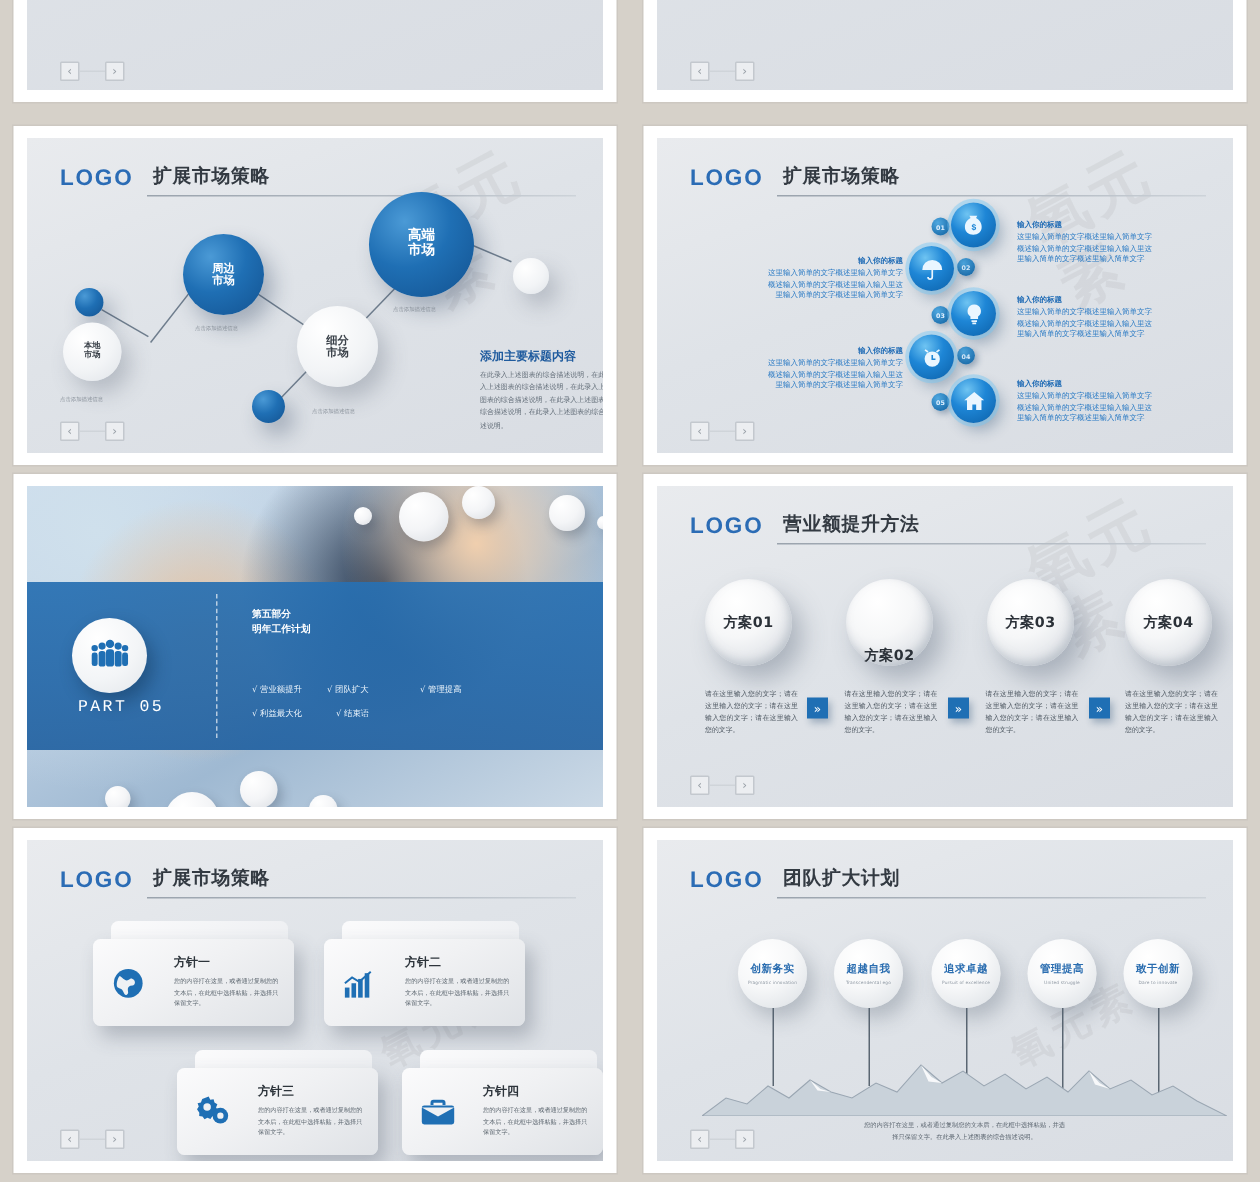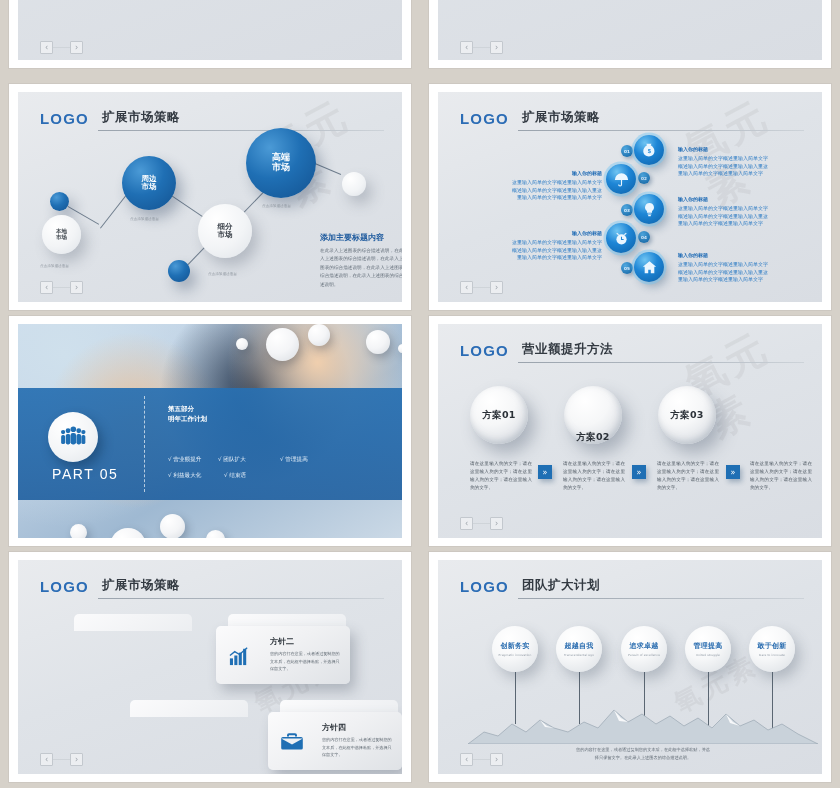--- a/index.html
+++ b/index.html
@@ -101,21 +101,21 @@
   }
   .sphere { position:absolute; border-radius:50%;
     background:radial-gradient(circle at 33% 27%,#ffffff,#f4f5f7 50%,#d9dde2 100%);
     box-shadow:3px 4px 8px rgba(40,50,70,.28); }
   .band { position:absolute; left:0; right:0;
     background:linear-gradient(180deg,rgba(40,112,178,.93),rgba(32,96,160,.9)); }
   .band-circ { position:absolute; width:50px; height:50px; border-radius:50%;
     background:radial-gradient(circle at 34% 27%,#ffffff,#f3f5f7 55%,#e2e6ea 100%);
     box-shadow:4px 6px 12px rgba(10,40,70,.4); display:flex; align-items:center; justify-content:center; }
   .band-div { position:absolute; width:1px; border-left:1px dashed rgba(255,255,255,.65); }
-  .part-no { position:absolute; color:#fff; font-size:14px; letter-spacing:1.6px; font-family:Liberation Sans, sans-serif; }
+  .part-no { position:absolute; color:#fff; font-size:11px; letter-spacing:1.6px; font-family:Liberation Mono, monospace; }
   .part-h { position:absolute; color:#fff; font-size:6.5px; font-weight:bold; line-height:1.55; }
   .part-li { position:absolute; color:#eaf3fb; font-size:5.6px; white-space:nowrap; }
 
   
   .plan-c { position:absolute; width:58px; height:58px; border-radius:50%;
     background:radial-gradient(circle at 36% 26%,#ffffff 0%,#f6f7f8 42%,#e3e6ea 72%,#cfd4d9 100%);
     box-shadow:7px 9px 16px rgba(70,85,105,.34), inset -2px -3px 6px rgba(160,170,182,.5);
     display:flex; align-items:center; justify-content:center; }
   .plan-t { font-size:9.5px; font-weight:bold; color:#2b3138; letter-spacing:.3px; }
   .plan-b { position:absolute; font-size:4.6px; line-height:1.75; color:#4a545e; text-align:justify; }
@@ -366,20 +366,23 @@
 
       <div class="plan-c" style="left:32px; top:62px;">
         <div class="plan-t">方案01</div>
       </div>
       <div class="plan-c" style="left:126px; top:62px;align-items:flex-end;">
         <div class="plan-t">方案02</div>
       </div>
       <div class="plan-c" style="left:220px; top:62px;">
         <div class="plan-t">方案03</div>
       </div>
+      <div class="plan-c" style="left:312px; top:62px;">
+        <div class="plan-t">方案04</div>
+      </div>
 
       <div class="plan-b" style="left:32px; top:136px; width:62px;">请在这里输入您的文字；请在这里输入您的文字；请在这里输入您的文字；请在这里输入您的文字。</div>
       <div class="plan-b" style="left:125px; top:136px; width:62px;">请在这里输入您的文字；请在这里输入您的文字；请在这里输入您的文字；请在这里输入您的文字。</div>
       <div class="plan-b" style="left:219px; top:136px; width:62px;">请在这里输入您的文字；请在这里输入您的文字；请在这里输入您的文字；请在这里输入您的文字。</div>
       <div class="plan-b" style="left:312px; top:136px; width:62px;">请在这里输入您的文字；请在这里输入您的文字；请在这里输入您的文字；请在这里输入您的文字。</div>
 
       <div class="chev" style="left:100px; top:141px;">»</div>
       <div class="chev" style="left:194px; top:141px;">»</div>
       <div class="chev" style="left:288px; top:141px;">»</div>
 
@@ -395,37 +398,59 @@
     <div class="canvas">
       <div class="wm wm2">氧元素</div>
 
       <div class="hdr">
         <div class="logo">LOGO</div>
         <div class="hdr-title">扩展市场策略</div>
         <div class="hdr-rule"></div>
       </div>
 
       <div class="card-tab" style="left:56px; top:54px; width:118px;"></div>
+      <div class="card" style="left:44px; top:66px; width:134px; height:58px;">
+        <div class="card-ico" style="left:12px; top:18px;">
+          <svg width="23" height="23" viewBox="0 0 24 24" fill="currentColor">
+            <circle cx="12" cy="12" r="10"></circle>
+            <path d="M6 7c2 1 3 3 5 3s2-2 4-1 2 3 1 4-3 0-4 2 1 4-1 5-2-3-4-4-3-1-3-3 1-5 2-6z" fill="#eef1f4"></path>
+          </svg>
+        </div>
+        <div class="card-h" style="left:54px; top:10px;">方针一</div>
+        <div class="card-b" style="left:54px; top:24px; width:70px;">您的内容打在这里，或者通过复制您的文本后，在此框中选择粘贴，并选择只保留文字。</div>
+      </div>
 
       <div class="card-tab" style="left:210px; top:54px; width:118px;"></div>
       <div class="card" style="left:198px; top:66px; width:134px; height:58px;">
         <div class="card-ico" style="left:12px; top:18px;">
           <svg width="23" height="23" viewBox="0 0 24 24" fill="currentColor">
             <rect x="2" y="15" width="3.2" height="7"></rect>
               <rect x="6.6" y="12" width="3.2" height="10"></rect>
             <rect x="11.2" y="9" width="3.2" height="13"></rect>
               <rect x="15.8" y="5" width="3.2" height="17"></rect>
             <path d="M2 12L7 8l5 3 8-7" stroke="currentColor" stroke-width="1.4" fill="none"></path>
           </svg>
         </div>
         <div class="card-h" style="left:54px; top:10px;">方针二</div>
         <div class="card-b" style="left:54px; top:24px; width:70px;">您的内容打在这里，或者通过复制您的文本后，在此框中选择粘贴，并选择只保留文字。</div>
       </div>
 
       <div class="card-tab" style="left:112px; top:140px; width:118px;"></div>
+      <div class="card" style="left:100px; top:152px; width:134px; height:58px;">
+        <div class="card-ico" style="left:12px; top:16px;">
+          <svg width="25" height="25" viewBox="0 0 26 26" fill="currentColor">
+            <path d="M9.5 3.2l1.1 2.1 2.3-.3.6 2.3 2 1.2-.9 2.2 1.3 1.9-1.8 1.5.2 2.3-2.3.4-1.3 2-2.1-1-2 1.1-1.4-1.9-2.3-.3.1-2.3L1.4 12l1.2-2-.8-2.2 2.3-.6L5 4.9z"></path>
+            <circle cx="8.4" cy="10.4" r="2.6" fill="#eef1f4"></circle>
+            <circle cx="17.6" cy="16.4" r="5.4"></circle>
+              <circle cx="17.6" cy="16.4" r="2.2" fill="#eef1f4"></circle>
+          </svg>
+        </div>
+        <div class="card-h" style="left:54px; top:10px;">方针三</div>
+        <div class="card-b" style="left:54px; top:24px; width:70px;">您的内容打在这里，或者通过复制您的文本后，在此框中选择粘贴，并选择只保留文字。</div>
+      </div>
 
       <div class="card-tab" style="left:262px; top:140px; width:118px;"></div>
       <div class="card" style="left:250px; top:152px; width:134px; height:58px;">
         <div class="card-ico" style="left:12px; top:19px;">
           <svg width="24" height="21" viewBox="0 0 24 21" fill="currentColor">
             <path d="M9 2.2h6a2 2 0 012 2v1.4h-2V4.2H9v1.4H7V4.2a2 2 0 012-2z"></path>
             <rect x="1.2" y="6" width="21.6" height="12.6" rx="1.6"></rect>
             <path d="M1.2 7.4L12 13.4l10.8-6z" fill="#eef1f4"></path>
           </svg>
         </div>

